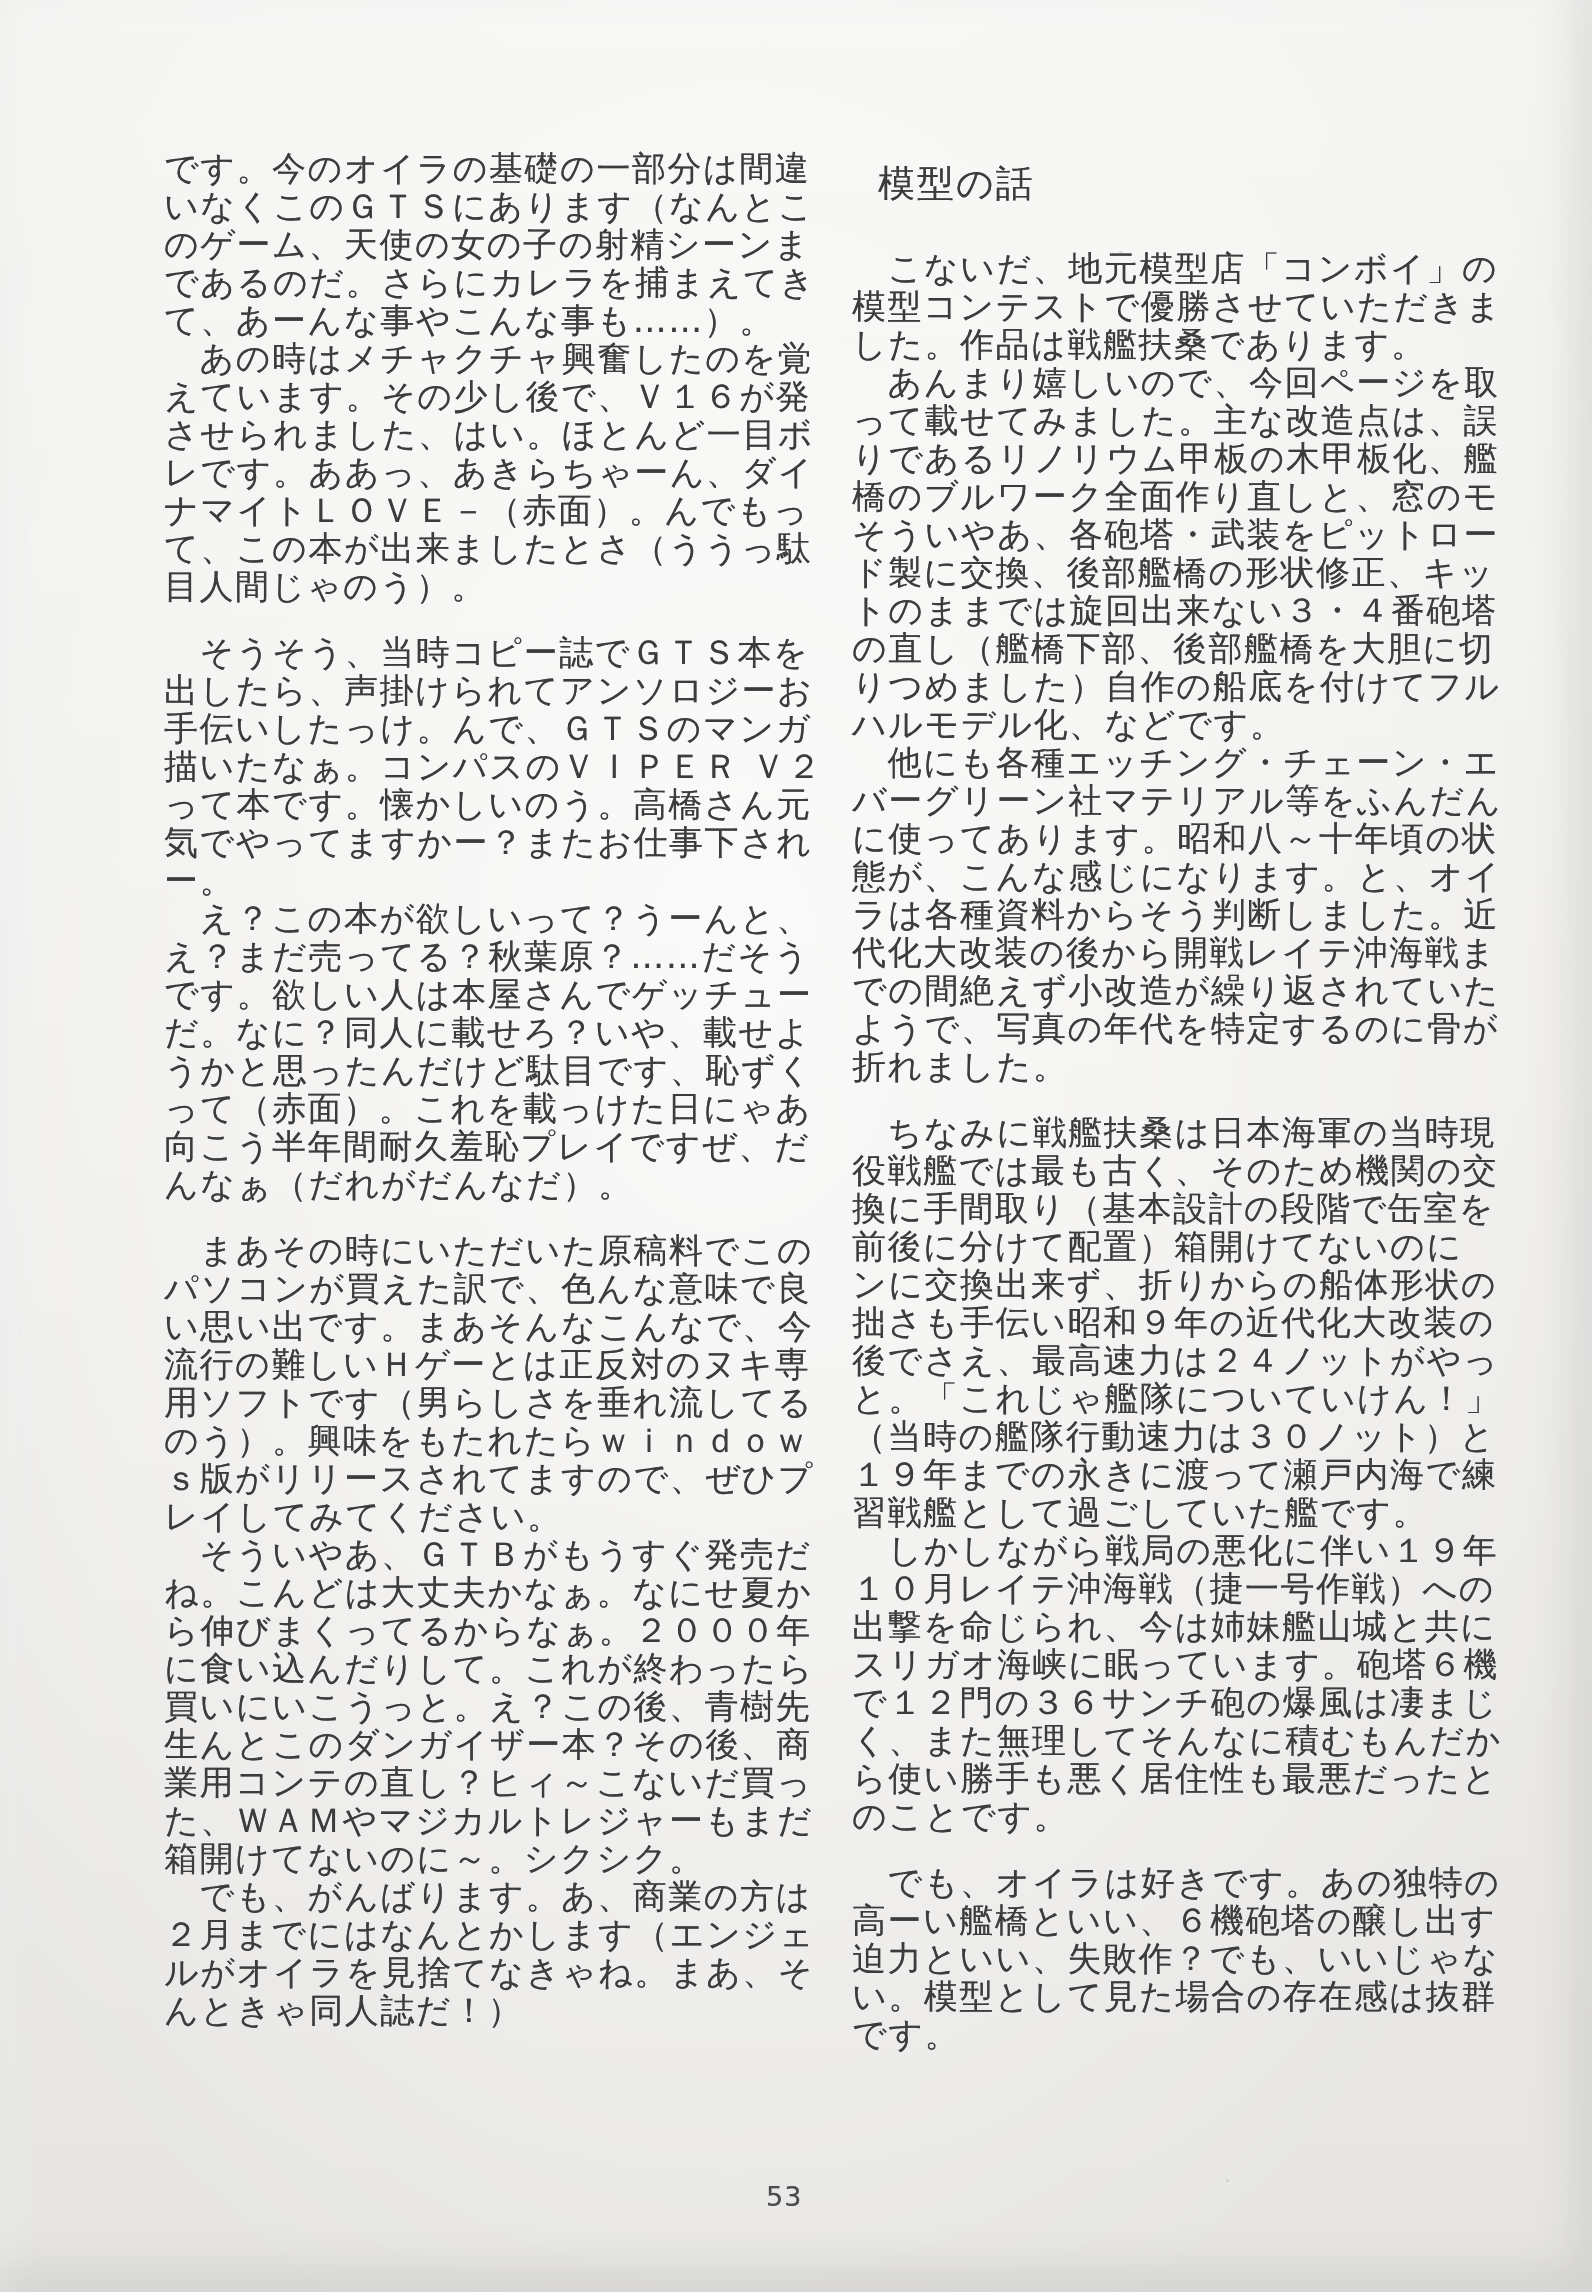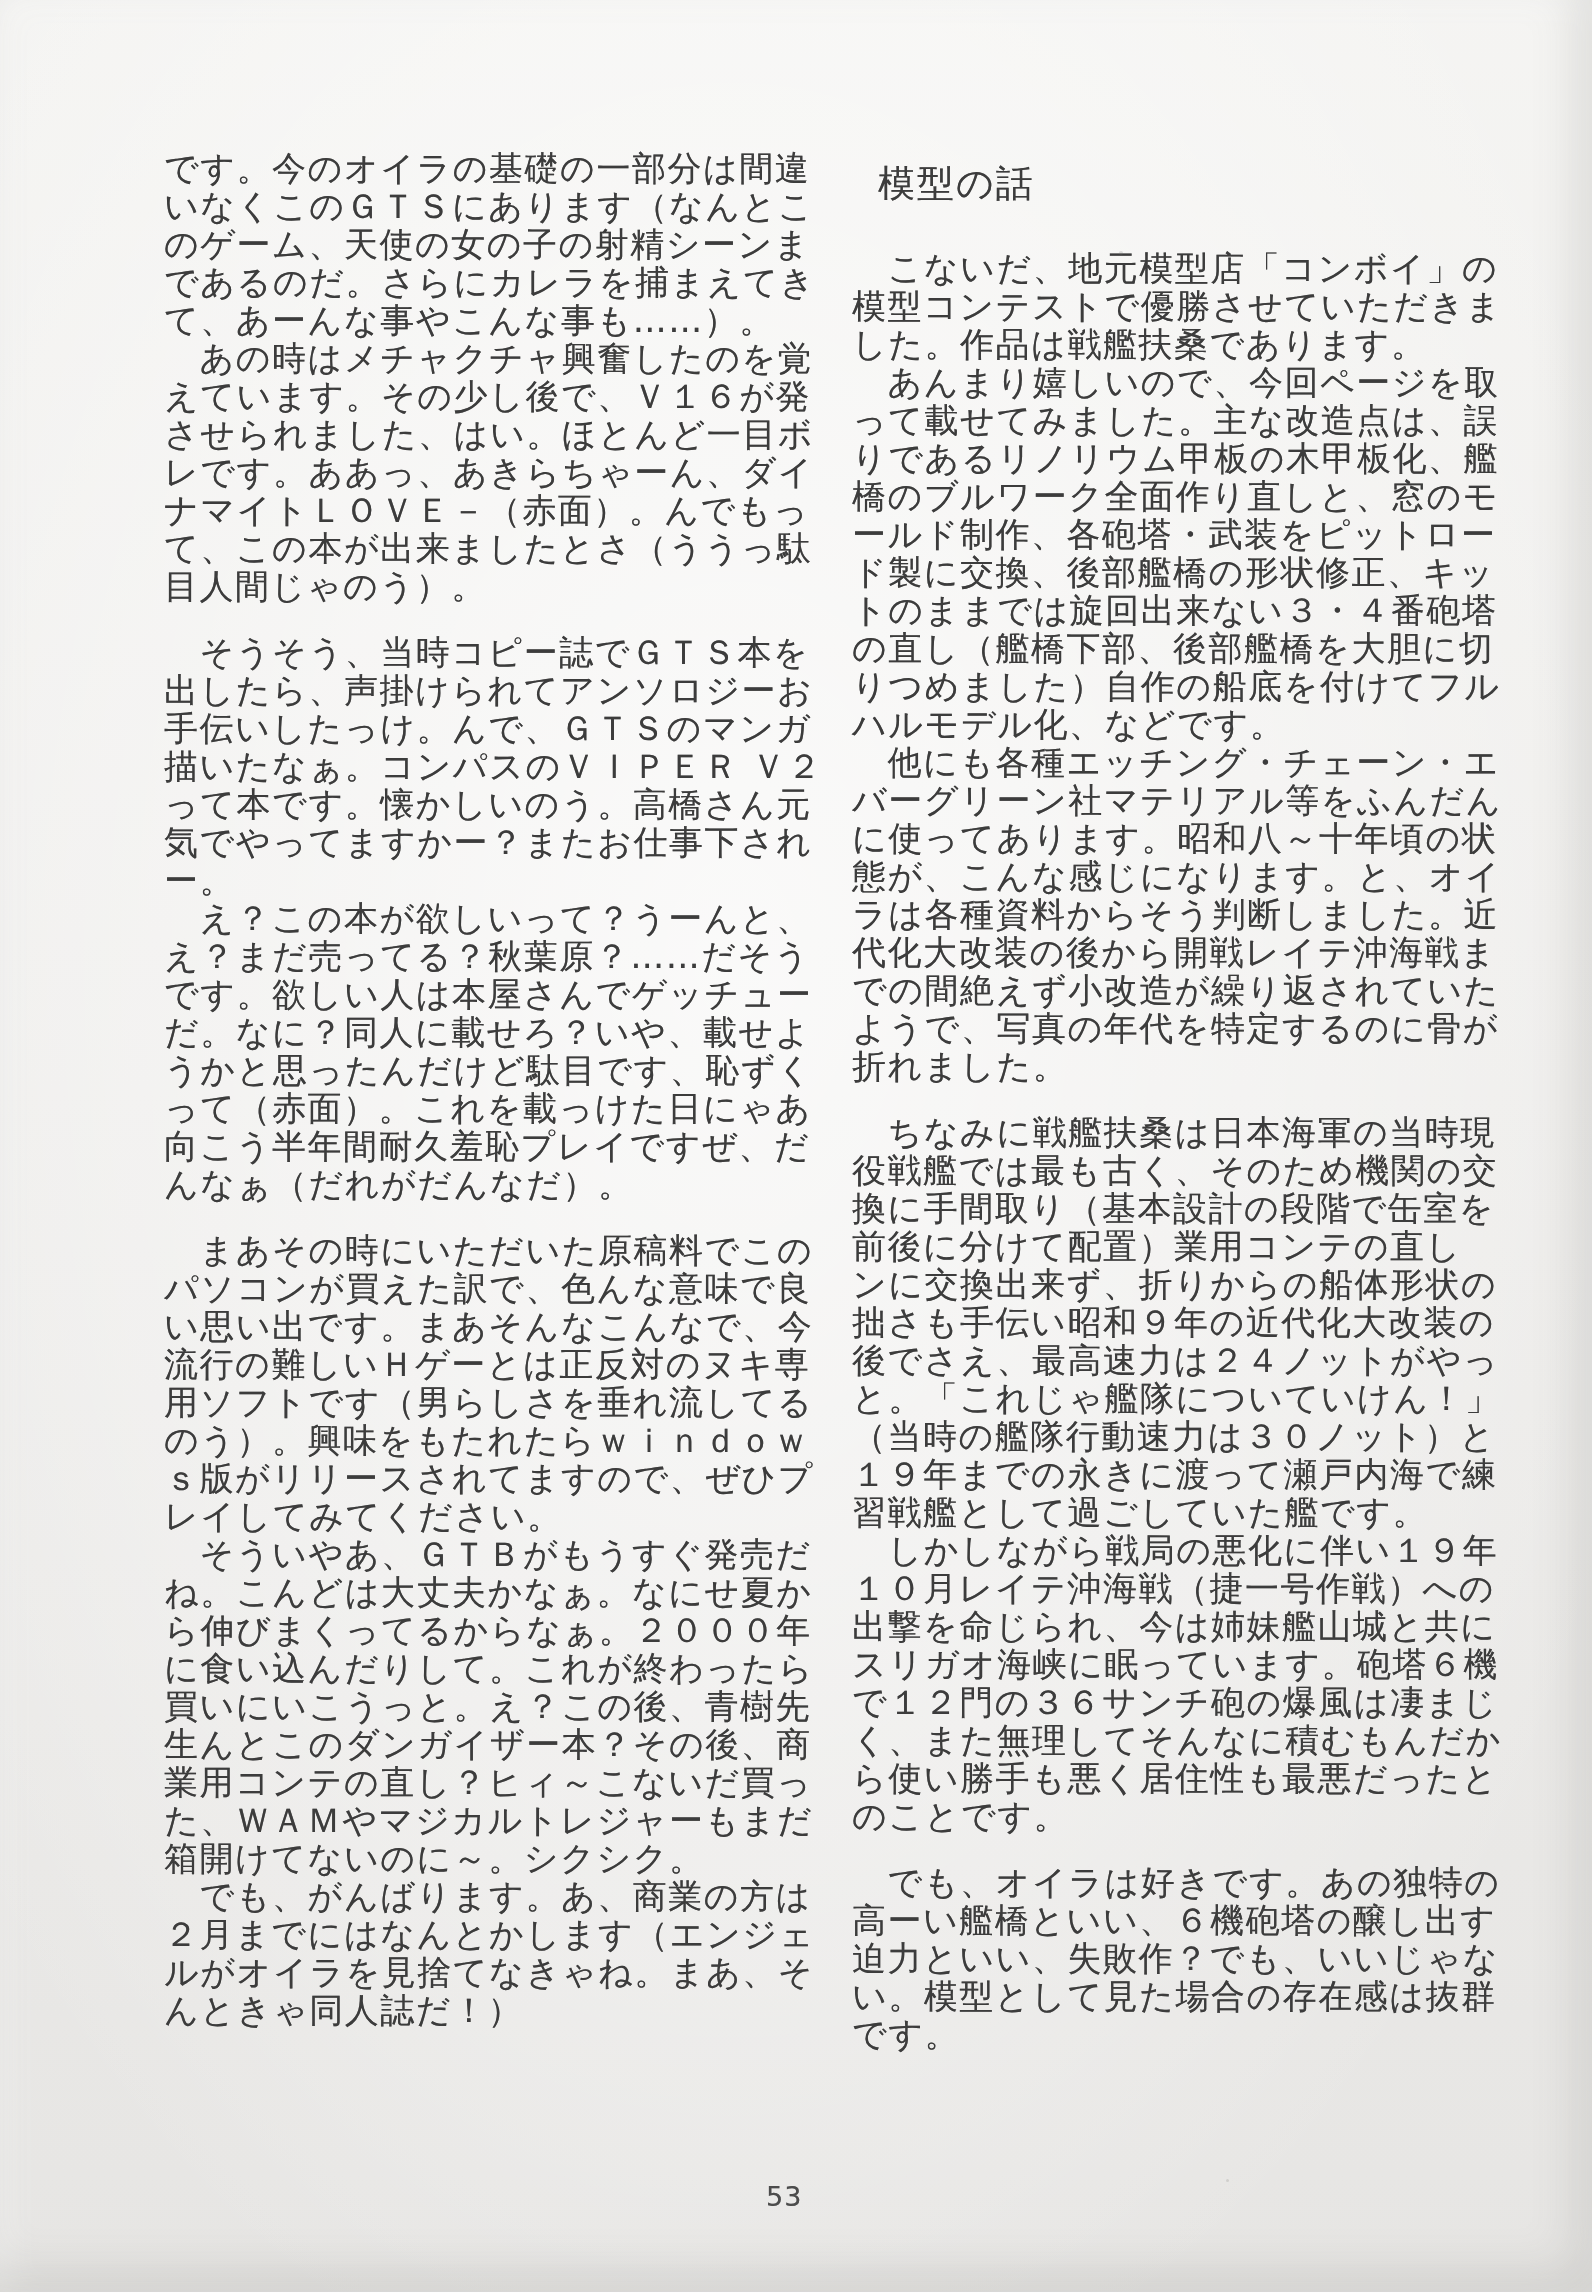--- a/index.html
+++ b/index.html
@@ -109,41 +109,41 @@
     <div class="heading">模型の話</div>
     <div>
         <div class="para">
           <div class="tline">　こないだ、地元模型店「コンボイ」の</div>
           <div class="tline">模型コンテストで優勝させていただきま</div>
           <div class="tline">した。作品は戦艦扶桑であります。</div>
           <div class="tline">　あんまり嬉しいので、今回ページを取</div>
           <div class="tline">って載せてみました。主な改造点は、誤</div>
           <div class="tline">りであるリノリウム甲板の木甲板化、艦</div>
           <div class="tline">橋のブルワーク全面作り直しと、窓のモ</div>
-          <div class="tline">ールド制作、各砲塔・武装をピットロー</div>
+          <div class="tline">そういやあ、各砲塔・武装をピットロー</div>
           <div class="tline">ド製に交換、後部艦橋の形状修正、キッ</div>
           <div class="tline">トのままでは旋回出来ない３・４番砲塔</div>
           <div class="tline">の直し（艦橋下部、後部艦橋を大胆に切</div>
           <div class="tline">りつめました）自作の船底を付けてフル</div>
           <div class="tline">ハルモデル化、などです。</div>
           <div class="tline">　他にも各種エッチング・チェーン・エ</div>
           <div class="tline">バーグリーン社マテリアル等をふんだん</div>
           <div class="tline">に使ってあります。昭和八～十年頃の状</div>
           <div class="tline">態が、こんな感じになります。と、オイ</div>
           <div class="tline">ラは各種資料からそう判断しました。近</div>
           <div class="tline">代化大改装の後から開戦レイテ沖海戦ま</div>
           <div class="tline">での間絶えず小改造が繰り返されていた</div>
           <div class="tline">ようで、写真の年代を特定するのに骨が</div>
           <div class="tline">折れました。</div>
         </div>
         <div class="para">
           <div class="tline">　ちなみに戦艦扶桑は日本海軍の当時現</div>
           <div class="tline">役戦艦では最も古く、そのため機関の交</div>
           <div class="tline">換に手間取り（基本設計の段階で缶室を</div>
-          <div class="tline">前後に分けて配置）業用コンテの直し</div>
+          <div class="tline">前後に分けて配置）箱開けてないのに</div>
           <div class="tline">ンに交換出来ず、折りからの船体形状の</div>
           <div class="tline">拙さも手伝い昭和９年の近代化大改装の</div>
           <div class="tline">後でさえ、最高速力は２４ノットがやっ</div>
           <div class="tline">と。「これじゃ艦隊についていけん！」</div>
           <div class="tline">（当時の艦隊行動速力は３０ノット）と</div>
           <div class="tline">１９年までの永きに渡って瀬戸内海で練</div>
           <div class="tline">習戦艦として過ごしていた艦です。</div>
           <div class="tline">　しかしながら戦局の悪化に伴い１９年</div>
           <div class="tline">１０月レイテ沖海戦（捷一号作戦）への</div>
           <div class="tline">出撃を命じられ、今は姉妹艦山城と共に</div>

